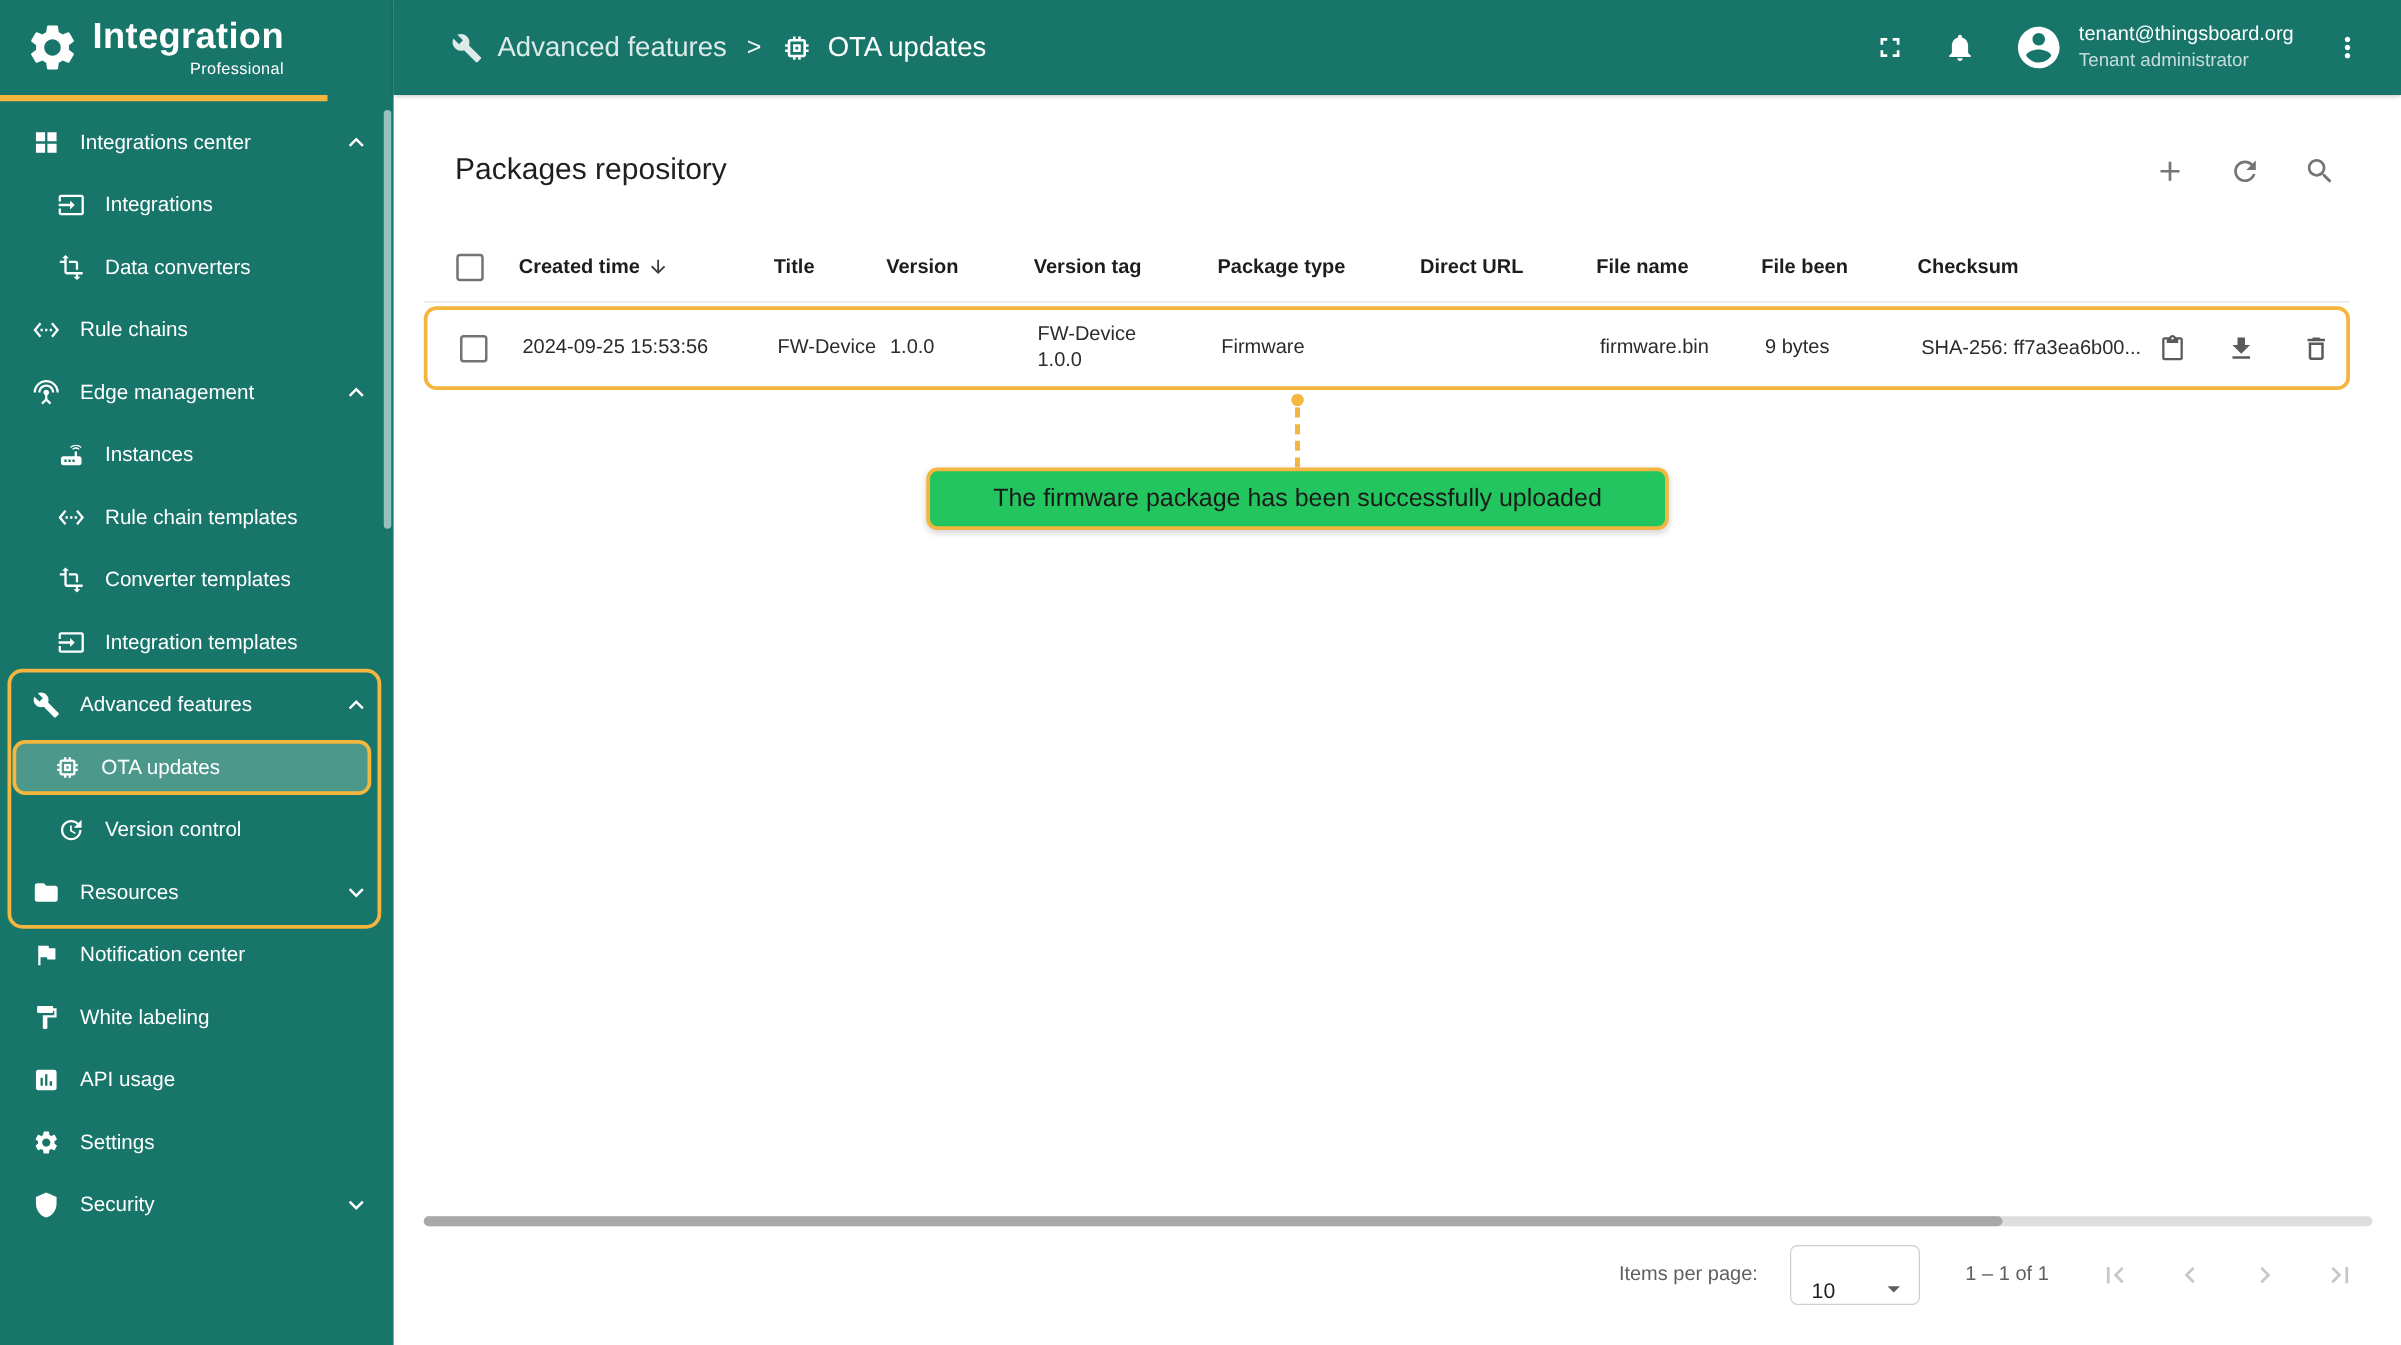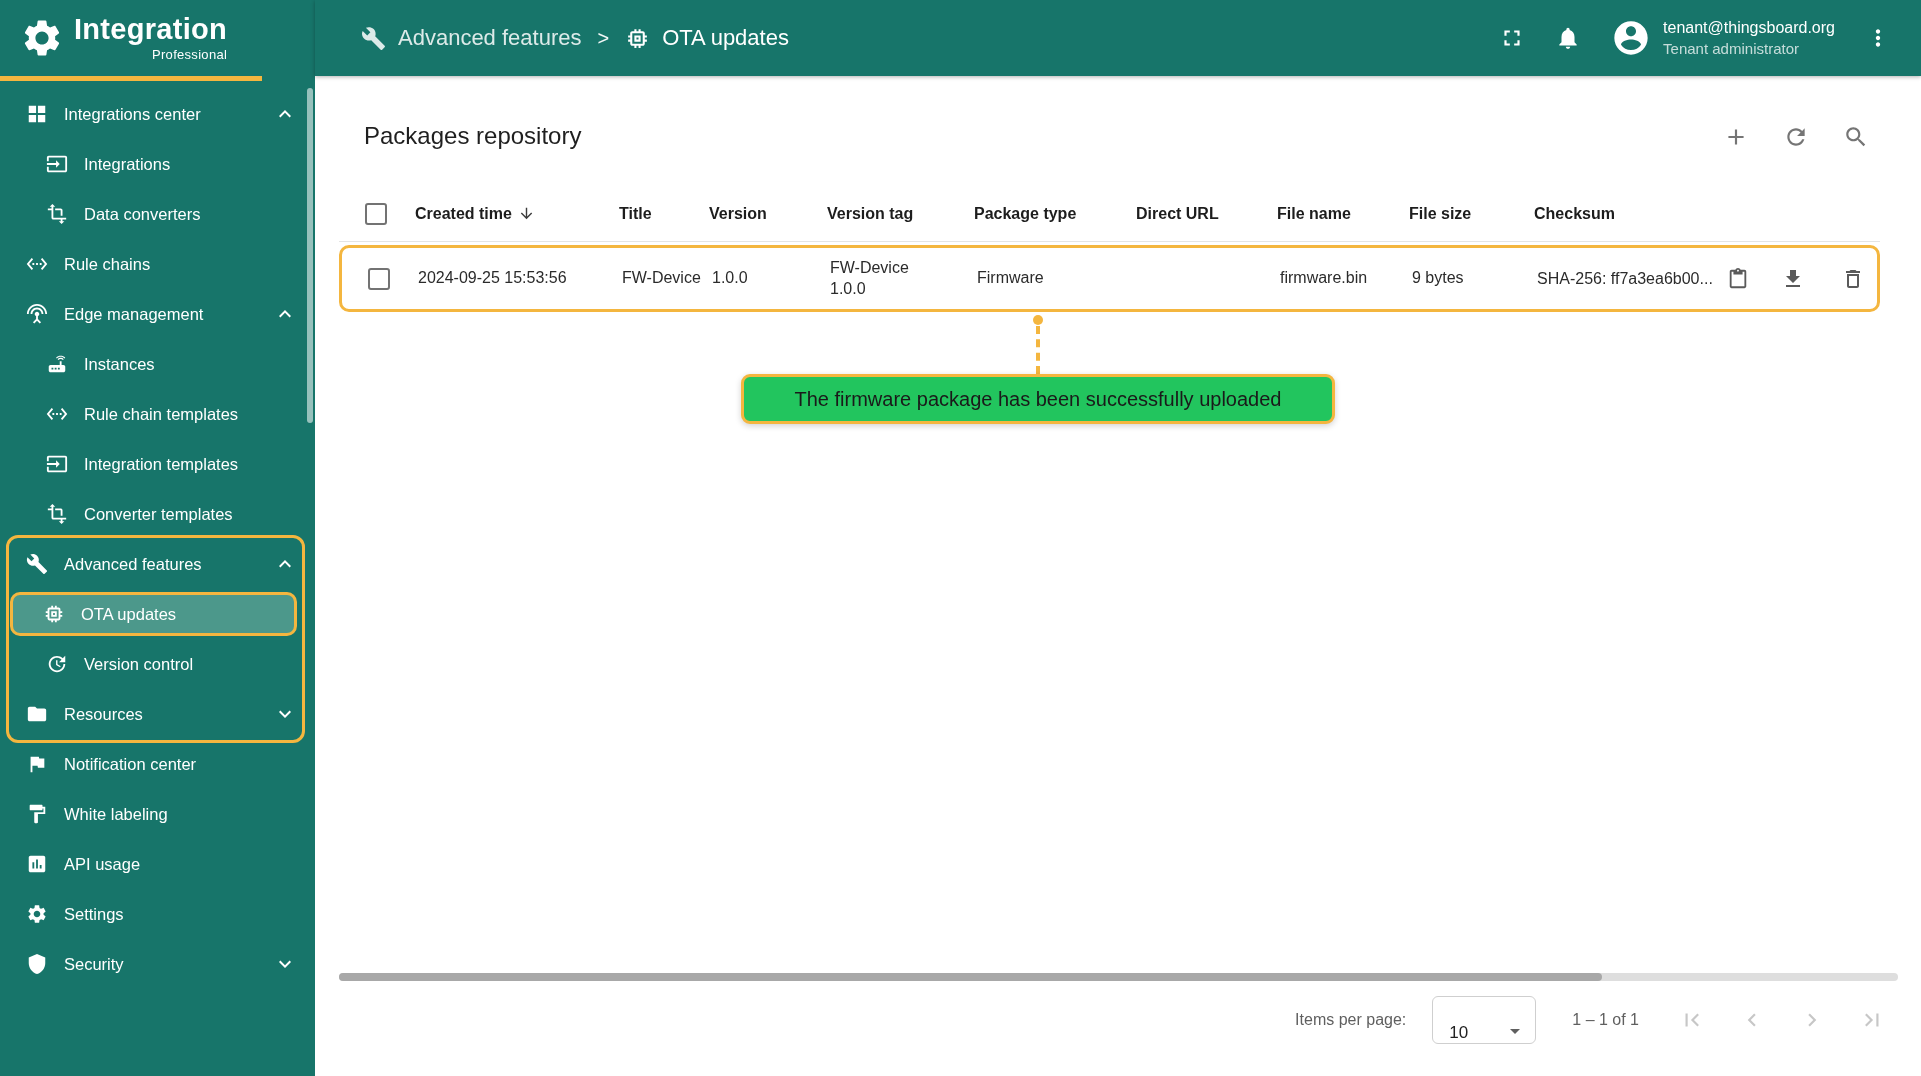--- a/index.html
+++ b/index.html
@@ -243,29 +243,29 @@
         <span class="nav-label">Instances</span>
       </div>
       <div class="nav-item sub">
         <svg class="nav-icon">
             <use href="#i-ethernet"></use>
           </svg>
         <span class="nav-label">Rule chain templates</span>
       </div>
       <div class="nav-item sub">
         <svg class="nav-icon">
+            <use href="#i-transform"></use>
+          </svg>
+        <span class="nav-label">Converter templates</span>
+      </div>
+      <div class="nav-item sub">
+        <svg class="nav-icon">
             <use href="#i-input"></use>
           </svg>
         <span class="nav-label">Integration templates</span>
-      </div>
-      <div class="nav-item sub">
-        <svg class="nav-icon">
-            <use href="#i-transform"></use>
-          </svg>
-        <span class="nav-label">Converter templates</span>
       </div>
       <div class="nav-item">
         <svg class="nav-icon">
             <use href="#i-build"></use>
           </svg>
         <span class="nav-label">Advanced features</span>
         <svg class="nav-chevron">
             <use href="#i-chevron-up"></use>
           </svg>
       </div>
@@ -408,21 +408,21 @@
           <div class="th">
               <span>Package type</span>
             </div>
           <div class="th">
               <span>Direct URL</span>
             </div>
           <div class="th">
               <span>File name</span>
             </div>
           <div class="th">
-              <span>File size</span>
+              <span>File been</span>
             </div>
           <div class="th">
               <span>Checksum</span>
             </div>
         </div>
 
         <div class="trow-wrap">
           <div class="tgrid trow">
             <div class="cell">
                 <div class="cb"></div>

